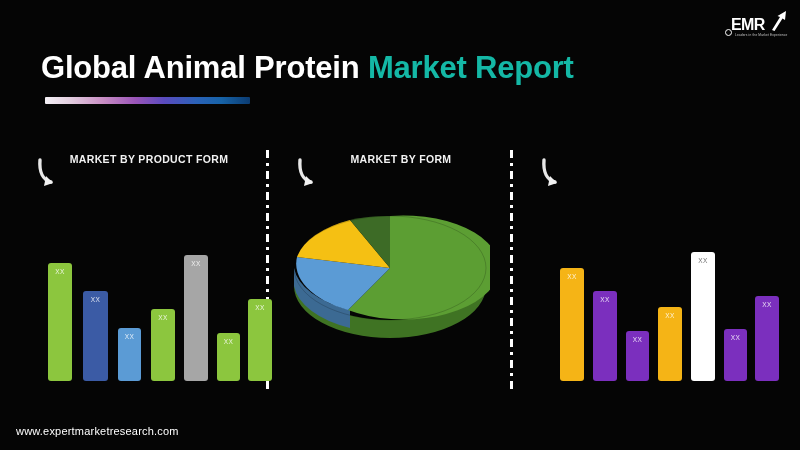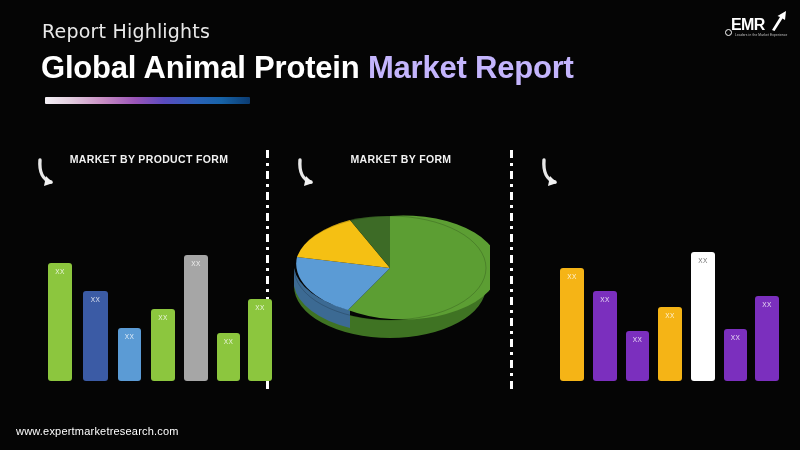--- a/index.html
+++ b/index.html
@@ -17,21 +17,21 @@
     position:absolute; left:42px; top:20px;
     font-size:19px; font-weight:400; letter-spacing:.2px;
     color:#e9e9e9; font-family:"DejaVu Sans", sans-serif;
   }
   .title-row {
     position:absolute; left:41px; top:50px;
     font-size:31px; font-weight:bold; letter-spacing:-.2px;
     white-space:nowrap; font-family:"Liberation Sans", sans-serif;
   }
   .title-main { color:#ffffff; }
-  .title-accent { color:#c4b5fd; }
+  .title-accent { color:#14b8a6; }
   .rule {
     position:absolute; left:45px; top:97px; width:205px; height:7px;
     border-radius:1px;
     background:linear-gradient(90deg,
       #f4f1f6 0%, #e3cfe0 12%, #c98fc4 28%,
       #9b55b8 44%, #5b4bbf 58%, #2a62b8 74%,
       #1763a8 86%, #0b3c72 100%);
   }
 
   
@@ -93,21 +93,20 @@
   }
   .bar-label.dark { color:#6b6b6b; opacity:.95; }
 
   
   .pie-wrap { position:absolute; left:12px; top:58px; width:200px; height:140px; }
 </style>
 </head>
 <body>
 
 <div class="header">
-  <div class="kicker">Report Highlights</div>
   <div class="title-row">
     <span class="title-main">Global Animal Protein </span><span class="title-accent">Market Report</span>
   </div>
   <div class="rule"></div>
 
   <div class="logo">
     <svg class="logo-arrow" viewBox="0 0 18 22">
       <path d="M3 21 L11 8 L8.5 7 L17 2 L16 11 L13.5 9.5 L5.5 22 Z" fill="#ffffff"></path>
     </svg>
     <div class="logo-dot"></div>

